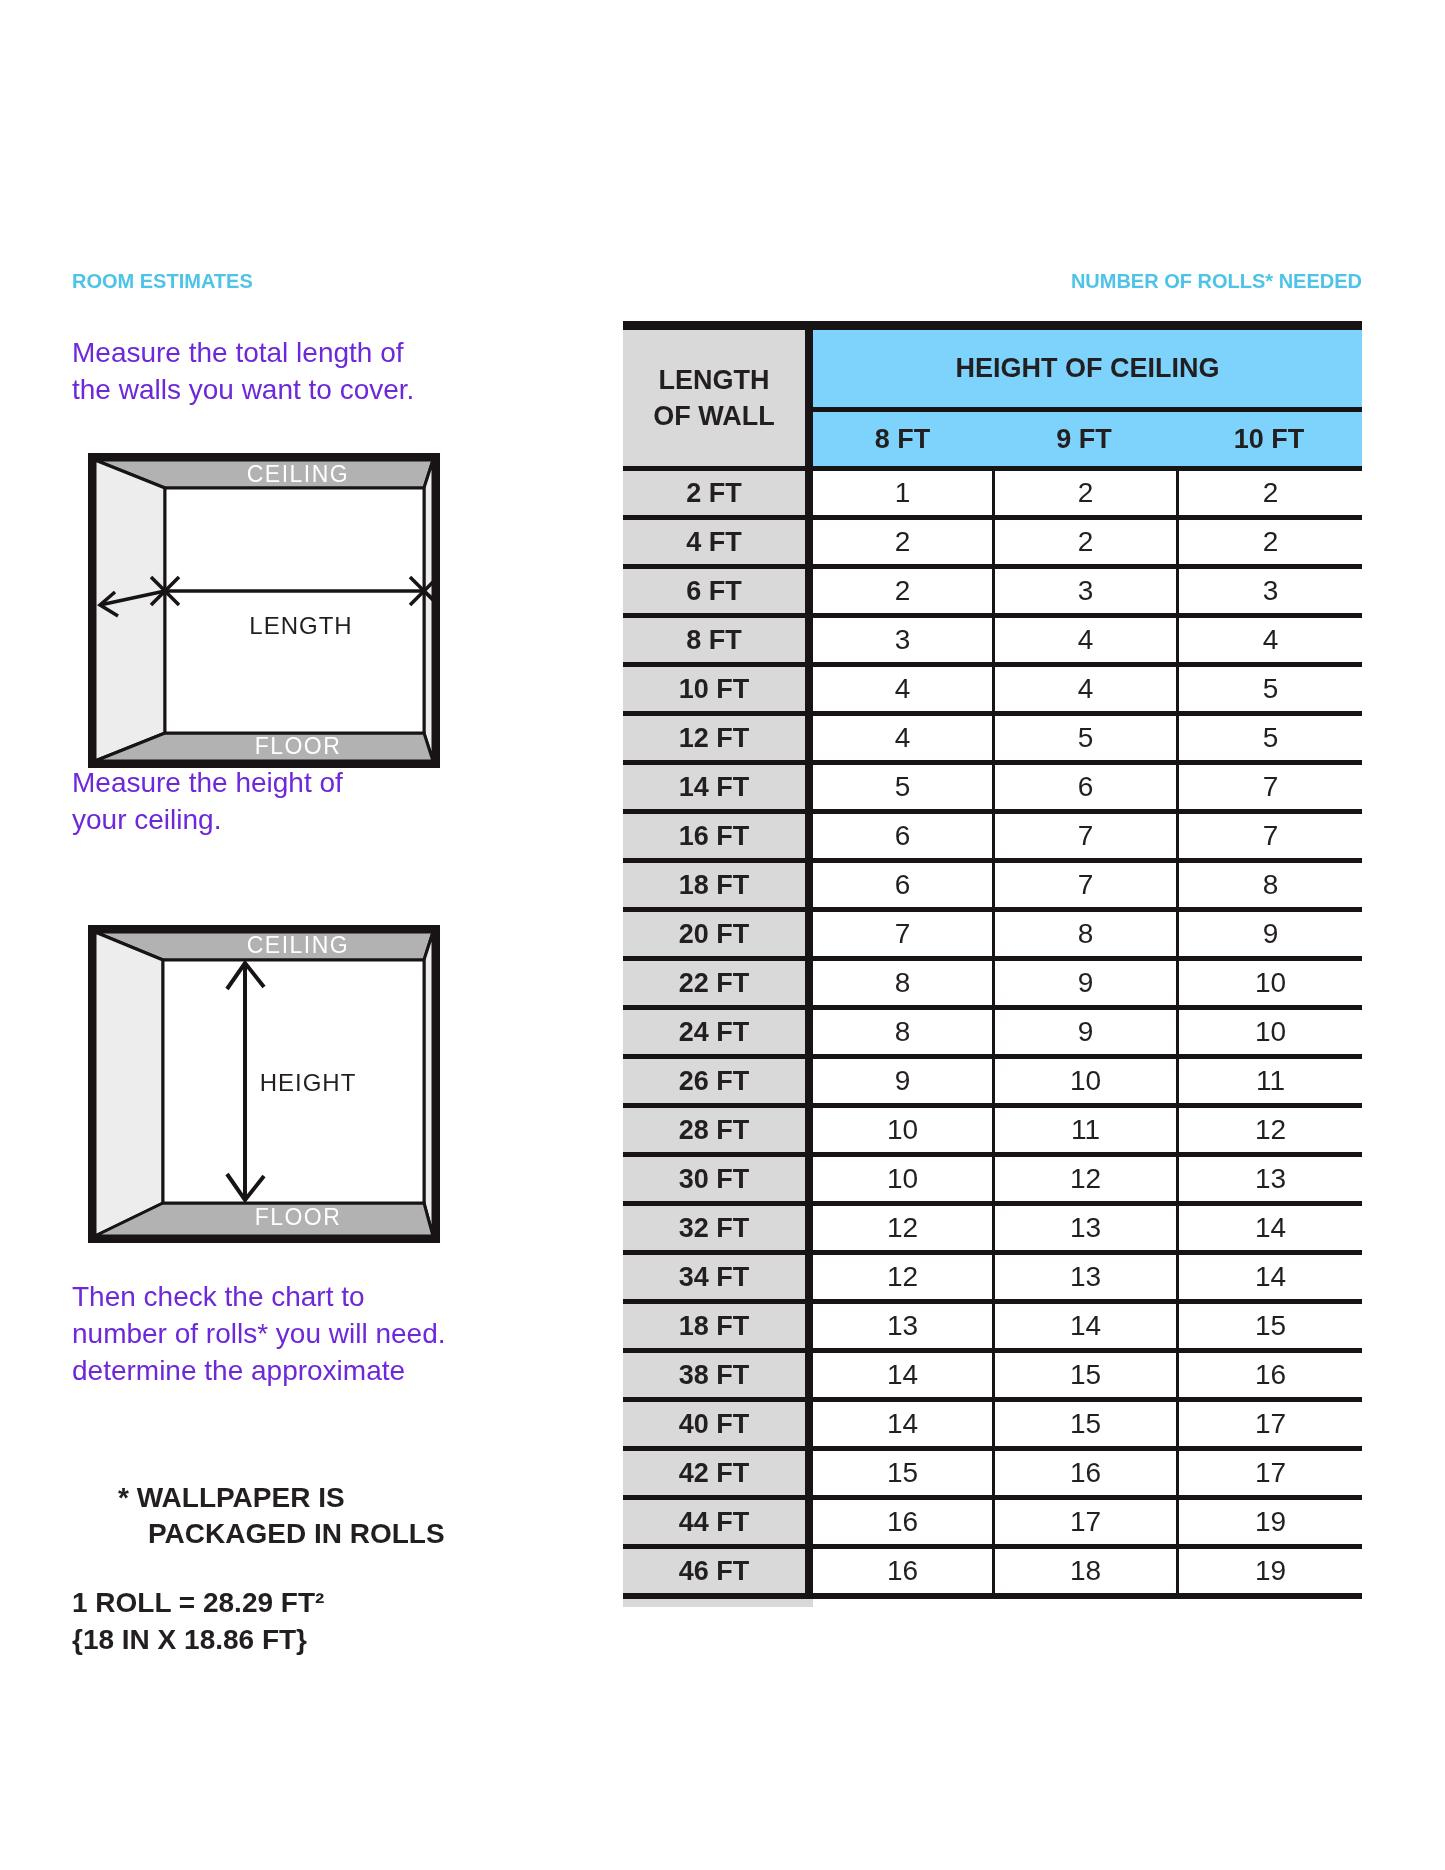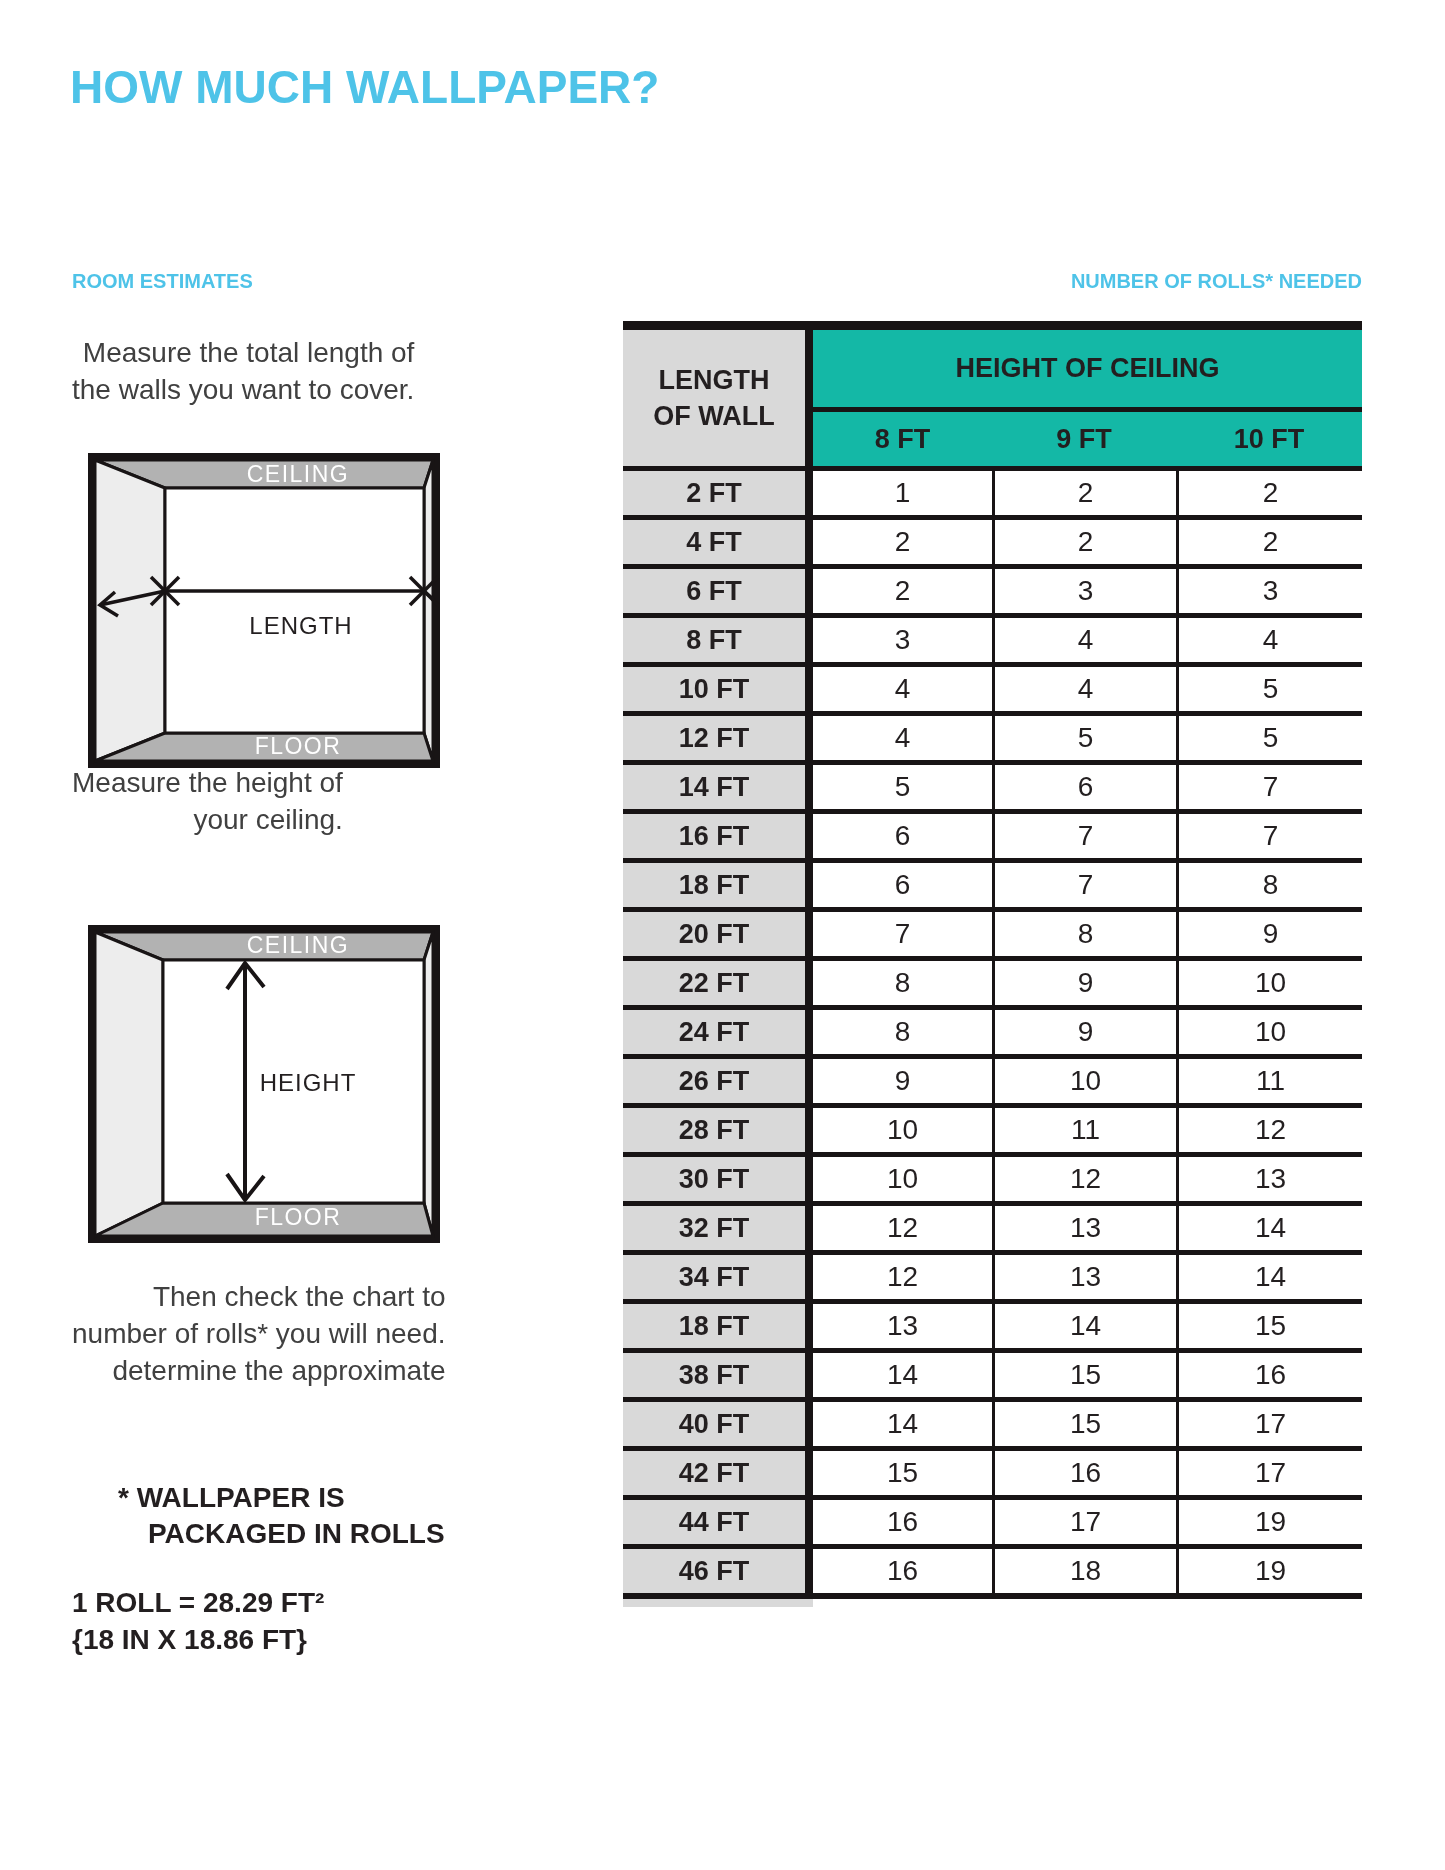--- a/index.html
+++ b/index.html
@@ -14,21 +14,21 @@
     left:70px; top:60px; margin:0; font-size:46px; font-weight:bold;
     letter-spacing:0px; color:#4ec3e8; white-space:nowrap;
   }
   .section-heading {
     font-size:20px; font-weight:bold; color:#4ec3e8; white-space:nowrap;
   }
   #room-estimates-heading { left:72px; top:270px; }
   #rolls-heading { left:623px; top:270px; width:739px; text-align:right; }
 
   
-  .para { font-size:28px; line-height:37px; color:#404040;text-align:right; }
+  .para { font-size:28px; line-height:37px; color:#6d28d9; }
   #step1 { left:72px; top:334px; }
   #step2 { left:72px; top:764px; }
   #step3 { left:72px; top:1278px; }
 
   .note { font-weight:bold; font-size:28px; line-height:36px; }
   #packaging-note { left:72px; top:1480px;margin-left:46px; }
   #packaging-note .indent { padding-left:30px; }
   #roll-size { left:72px; top:1584px; line-height:37px; }
 
   
@@ -41,21 +41,21 @@
   
   #rolls-table { left:623px; top:321px; width:739px; }
   #rolls-table, #rolls-table * { box-sizing:border-box; }
   .topbar { height:9px; background:#181415; }
   .thead { display:flex; width:739px; }
   .th-left {
     width:190px; height:136px; background:#d9d9d9; border-right:8px solid #181415;
     display:flex; flex-direction:column; justify-content:center; align-items:center;
     font-weight:bold; font-size:27px; line-height:36px; text-align:center;
   }
-  .th-right { width:549px; background:#14b8a6; }
+  .th-right { width:549px; background:#7dd3fc; }
   .group-h {
     height:82px; border-bottom:5px solid #181415;
     display:flex; align-items:center; justify-content:center;
     font-weight:bold; font-size:27px;
   }
   .sub-h { height:54px; display:flex; }
   .sub-h .sh {
     display:flex; align-items:center; justify-content:center;
     font-weight:bold; font-size:27px;
   }
@@ -72,21 +72,20 @@
   .tcell.v1 { width:184px; border-left:3px solid #181415; }
   .tcell.v2 { width:186px; border-left:3px solid #181415; }
   .bottombar { height:6px; background:#181415; }
   .bottomtab { height:8px; width:190px; background:#d9d9d9; }
 </style>
 </head>
 <body>
 
 <div id="page">
 
-  <h1 id="page-title" class="abs">HOW MUCH WALLPAPER?</h1>
 
   <div id="room-estimates-heading" class="abs section-heading">ROOM ESTIMATES</div>
   <div id="rolls-heading" class="abs section-heading">NUMBER OF ROLLS* NEEDED</div>
 
   <div id="step1" class="abs para">
     <div>Measure the total length of</div>
     <div>the walls you want to cover.</div>
   </div>
 
   <svg id="length-diagram" class="abs" width="352" height="315" viewBox="0 0 352 315">

